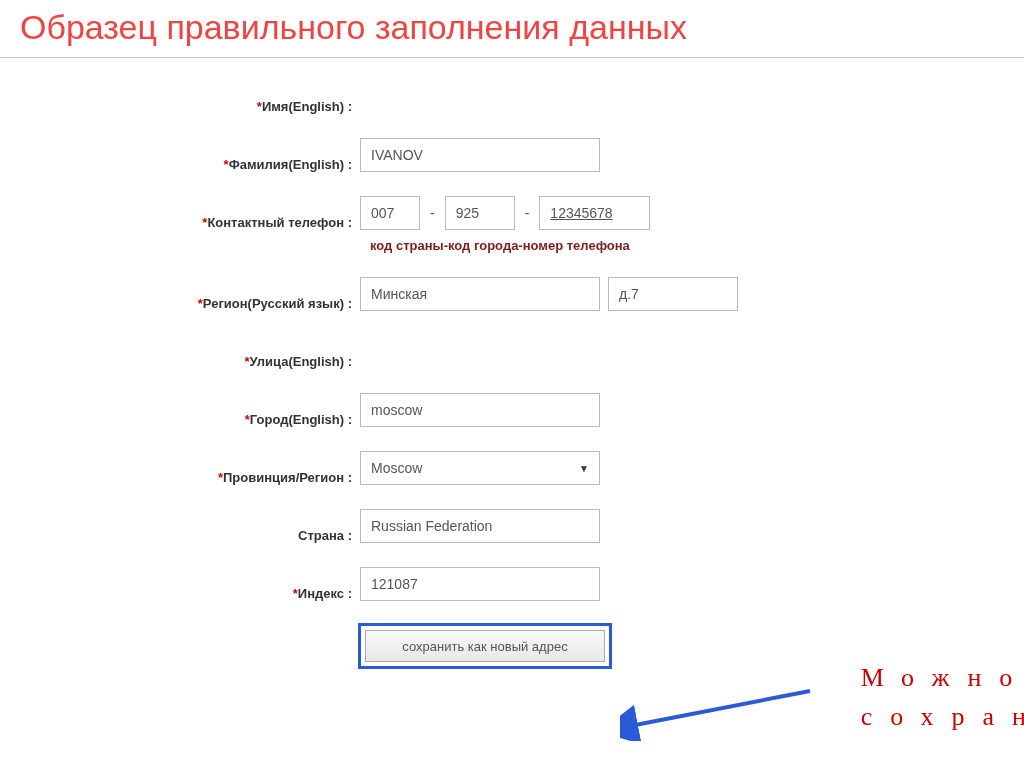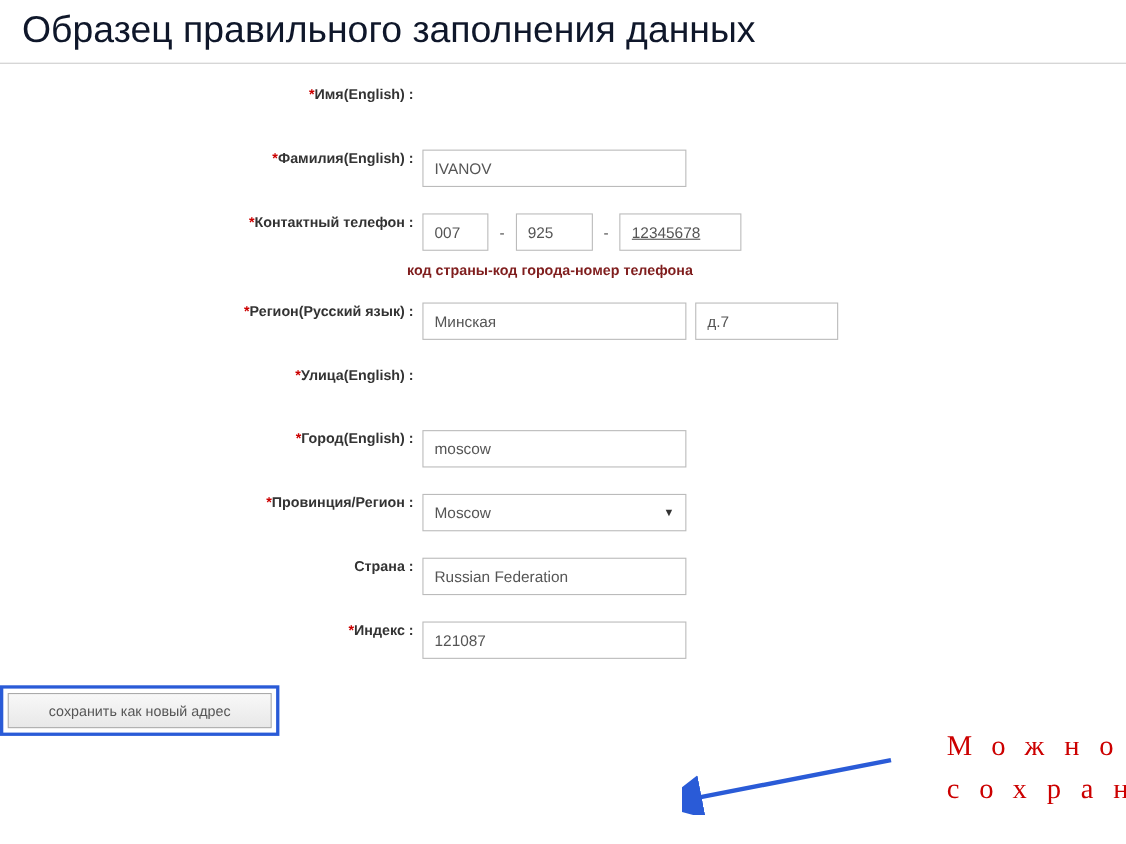--- a/index.html
+++ b/index.html
@@ -7,35 +7,34 @@
       font-family: Arial, Helvetica, sans-serif;
       background: #fff;
       width: 1024px;
       height: 767px;
       position: relative;
       overflow: hidden;
     }
     .page-title {
       font-size: 34px;
       font-weight: 400;
-      color: #0f172a;
+      color: #ef4444;
       padding: 8px 20px 10px;
       font-family: "Segoe UI", Arial, sans-serif;
     }
     .form-area {
       border-top: 1px solid #ccc;
       padding-top: 20px;
       position: relative;
     }
     .row {
       display: flex;
-      align-items: flex-start;
+      align-items: flex-end;
       margin-bottom: 22px;
       min-height: 36px;
-      padding-left: 24px;
     }
     .label-col {
       width: 360px;
       text-align: right;
       padding-right: 8px;
       font-size: 13px;
       font-weight: bold;
       color: #333;
     }
     .asterisk { color: #c00; }
@@ -75,20 +74,21 @@
       justify-content: space-between;
       cursor: pointer;
     }
     .select-arrow {
       font-size: 10px;
       color: #333;
     }
     .save-btn-wrap {
       border: 3px solid #2a5bd7;
       display: inline-block;
+      margin-left: 358px;
       padding: 4px;
     }
     .save-btn {
       height: 32px;
       width: 240px;
       background: linear-gradient(#f8f8f8, #e8e8e8);
       border: 1px solid #aaa;
       font-size: 13px;
       color: #555;
       cursor: pointer;

